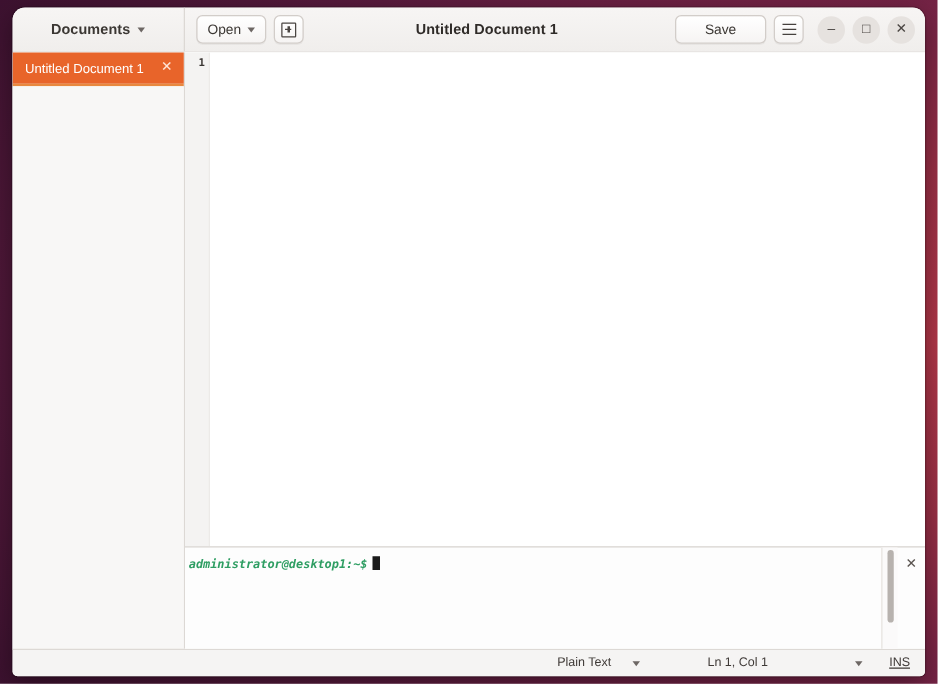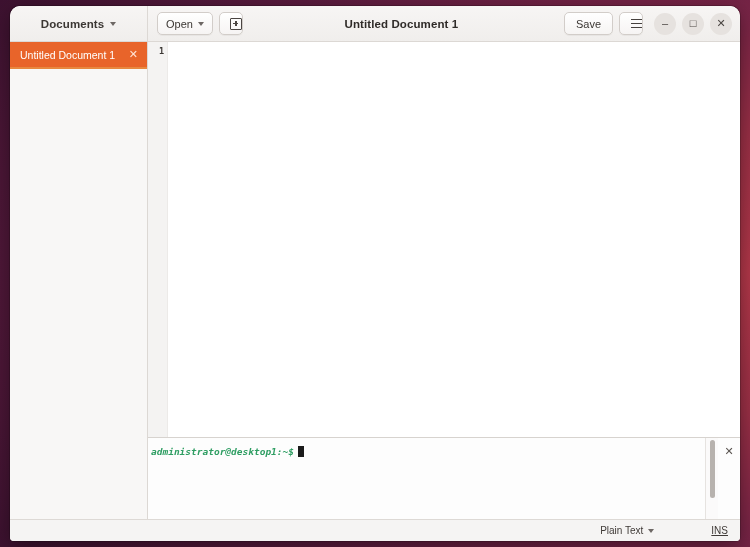--- a/index.html
+++ b/index.html
@@ -59,21 +59,21 @@
     padding: 0 8px 0 9px;
     gap: 6px;
   }
   .btn {
     background: linear-gradient(180deg, #ffffff 0%, #f6f4f3 100%);
     border: 1px solid #d2cdc9;
     border-radius: 5px;
     height: 23px;
     display: flex;
     align-items: center;
-    justify-content: flex-end;
+    justify-content: center;
     gap: 5px;
     padding: 0 8px;
     font-size: 11px;
     color: #3b3733;
     cursor: pointer;
     box-shadow: 0 1px 0 rgba(0,0,0,.04);
   }
   .btn.icononly { padding: 0; width: 24px; }
   .chev {
     width: 0; height: 0;
@@ -96,21 +96,21 @@
     border-radius: 50%;
     background: #e6e2df;
     display: flex;
     align-items: center;
     justify-content: center;
     color: #4a4542;
     font-size: 11px;
     cursor: pointer;
     line-height: 1;
   }
-  .save-btn { margin-left: 4px; padding: 0 11px; }
+  .save-btn { margin-left: 4px; padding: 0 23px; }
   .menu-btn { margin-right: 5px; }
   .hamb { display: flex; flex-direction: column; gap: 2.5px; }
   .hamb i { display: block; width: 11px; height: 1.6px; background: #46413e; }
   
   .newdoc { width: 12px; height: 12px; border: 1.4px solid #4a4542; border-radius: 1px; position: relative; }
   .newdoc::before, .newdoc::after {
     content: ""; position: absolute; background: #4a4542;
   }
   .newdoc::before { left: 2px; top: 4.3px; width: 5.2px; height: 1.4px; }
   .newdoc::after  { left: 4.2px; top: 2.1px; width: 1.4px; height: 5.8px; }
@@ -271,21 +271,21 @@
     align-items: center;
     justify-content: flex-end;
     gap: 0;
     padding-right: 10px;
     font-size: 10px;
     color: #3f3a37;
   }
   .sb-item {
     display: flex;
     align-items: center;
-    gap: 5px;
+    gap: 17px;
     padding: 0 9px;
     height: 100%;
     cursor: pointer;
     white-space: nowrap;
   }
   .sb-item.static { cursor: default; text-decoration: underline; }
   .sb-gap { width: 36px; }
   .sb-ins { padding-left: 12px; padding-right: 2px; }
 </style>
 </head>
@@ -373,18 +373,23 @@
 
     </div>
   </div>
 
   <div id="statusbar">
     <div class="sb-item">
       <span>Plain Text</span>
       <span class="chev"></span>
     </div>
     <div class="sb-gap"></div>
+    <div class="sb-item">
+      <span>Ln 1, Col 1</span>
+      <span class="sb-gap"></span>
+      <span class="chev"></span>
+    </div>
     <div class="sb-item static sb-ins">
       <span>INS</span>
     </div>
   </div>
 
 </div>
 
 </body></html>

